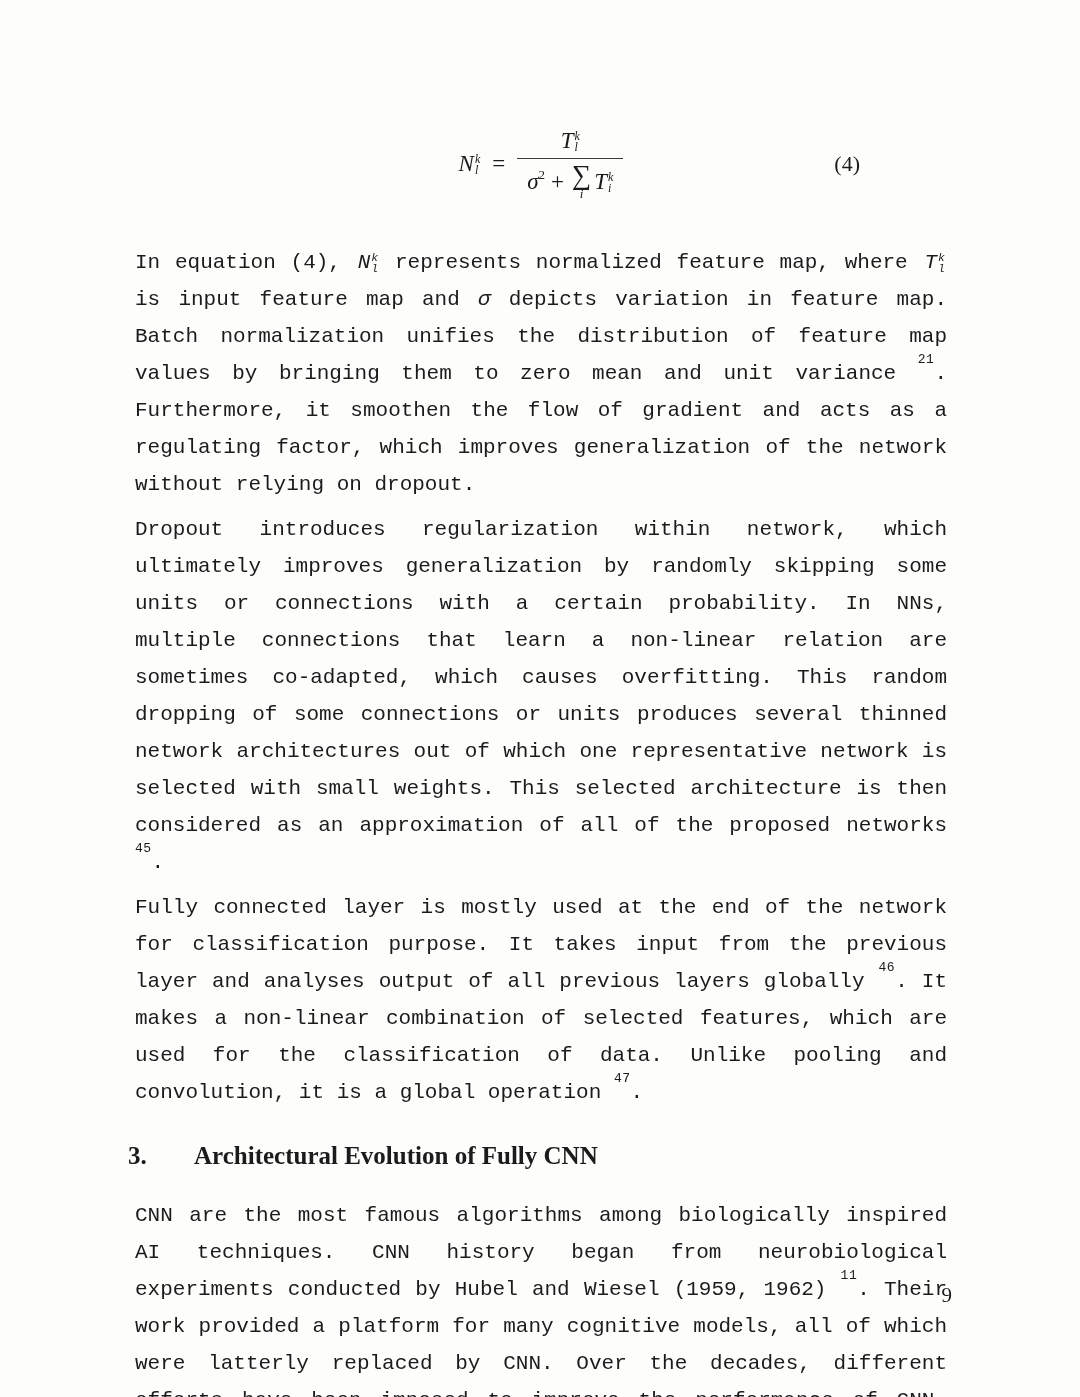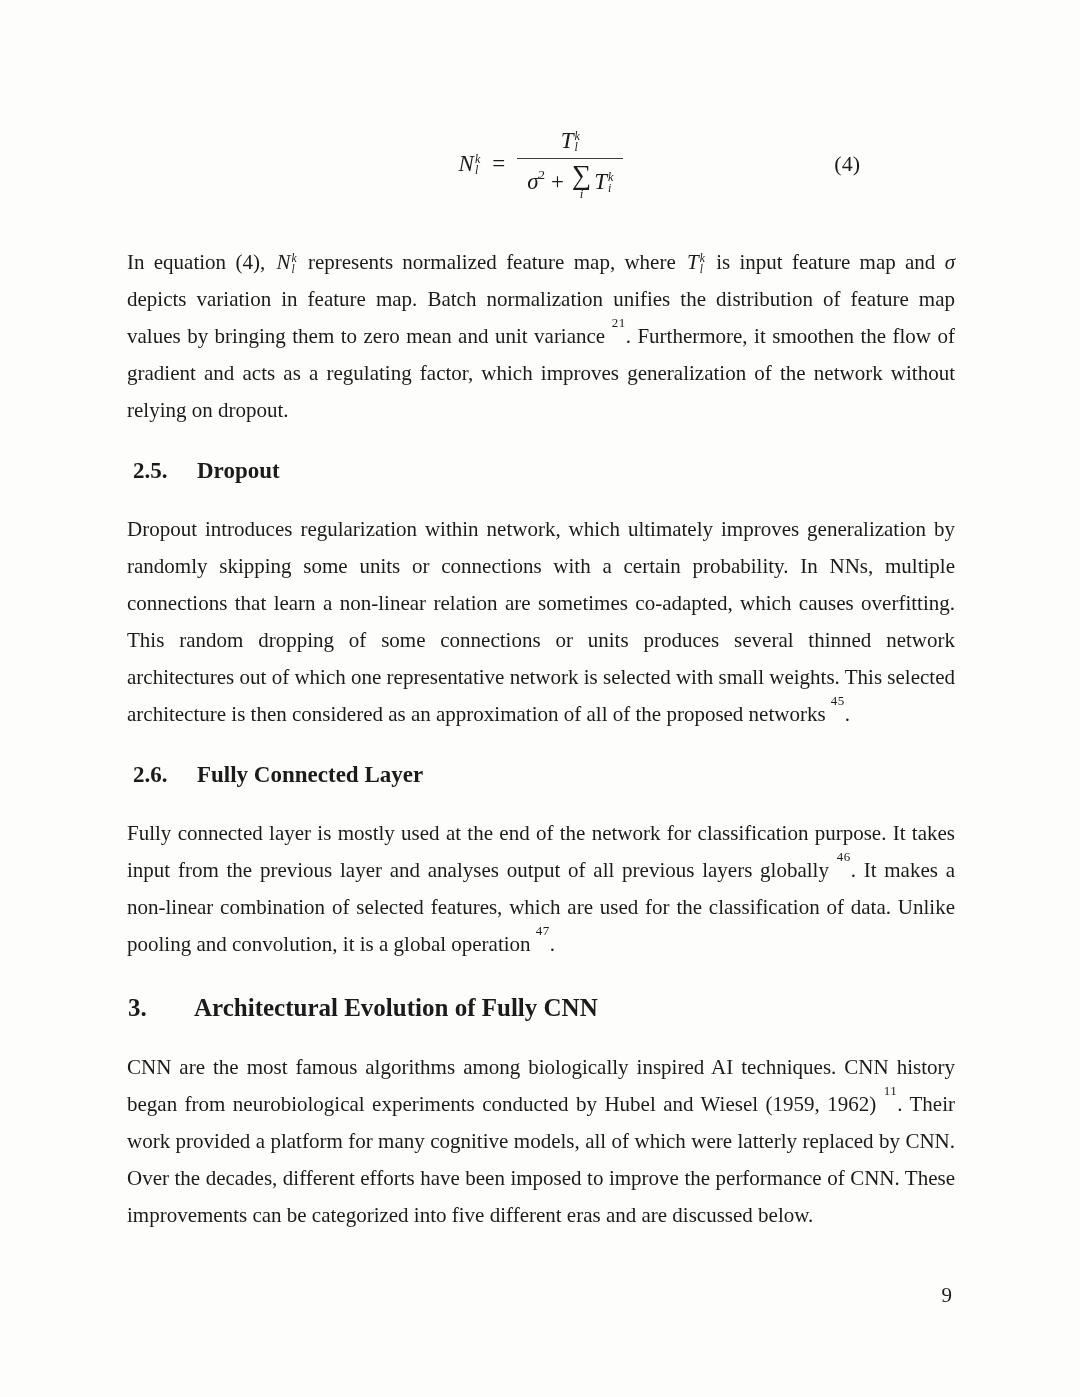--- a/index.html
+++ b/index.html
@@ -45,21 +45,22 @@
   .bigsum { display: inline-flex; flex-direction: column; align-items: center; margin: 0 3px 0 2px; }
   .sum-glyph { font-size: 27px; line-height: 25px; font-style: normal; }
   .sum-sub { font-size: 13px; line-height: 12px; }
   .eq-number { position: absolute; right: 95px; top: 50%; transform: translateY(-50%); font-size: 22px; }
 
   
   p.body {
     font-size: 21px;
     line-height: 37px;
     text-align: justify;
-    margin: 0;
+    margin: 8px;
+    font-family: Liberation Mono, monospace;
   }
   p.body sup, .refsup {
     font-size: 13px; line-height: 0; position: relative; top: -8px;
     letter-spacing: 0.5px;
   }
   p.body .stackvar { margin: 0 2px; }
   p.body .stackvar .ss { font-size: 11.5px; line-height: 10.5px; }
 
   
   .heading {
@@ -137,31 +138,23 @@
           <span>l</span>
         </span>
       </span> represents normalized feature map, where <span class="stackvar">
         <span class="mi">T</span>
         <span class="ss">
           <span>k</span>
           <span>l</span>
         </span>
       </span> is input feature map and <span class="mi">σ</span> depicts variation in feature map. Batch normalization unifies the distribution of feature map values by bringing them to zero mean and unit variance <sup class="refsup">21</sup>. Furthermore, it smoothen the flow of gradient and acts as a regulating factor, which improves generalization of the network without relying on dropout.</p>
 
-  <div class="heading">
-    <span class="h-num">2.5.</span>
-    <span class="h-title">Dropout</span>
-  </div>
 
   <p class="body">Dropout introduces regularization within network, which ultimately improves generalization by randomly skipping some units or connections with a certain probability. In NNs, multiple connections that learn a non-linear relation are sometimes co-adapted, which causes overfitting. This random dropping of some connections or units produces several thinned network architectures out of which one representative network is selected with small weights. This selected architecture is then considered as an approximation of all of the proposed networks <sup class="refsup">45</sup>.</p>
 
-  <div class="heading">
-    <span class="h-num">2.6.</span>
-    <span class="h-title">Fully Connected Layer</span>
-  </div>
 
   <p class="body">Fully connected layer is mostly used at the end of the network for classification purpose. It takes input from the previous layer and analyses output of all previous layers globally <sup class="refsup">46</sup>. It makes a non-linear combination of selected features, which are used for the classification of data. Unlike pooling and convolution, it is a global operation <sup class="refsup">47</sup>.</p>
 
   <div class="heading heading-major">
     <span class="h-num">3.</span>
     <span class="h-title">Architectural Evolution of Fully CNN</span>
   </div>
 
   <p class="body">CNN are the most famous algorithms among biologically inspired AI techniques. CNN history began from neurobiological experiments conducted by Hubel and Wiesel (1959, 1962) <sup class="refsup">11</sup>. Their work provided a platform for many cognitive models, all of which were latterly replaced by CNN. Over the decades, different efforts have been imposed to improve the performance of CNN. These improvements can be categorized into five different eras and are discussed below.</p>
 

